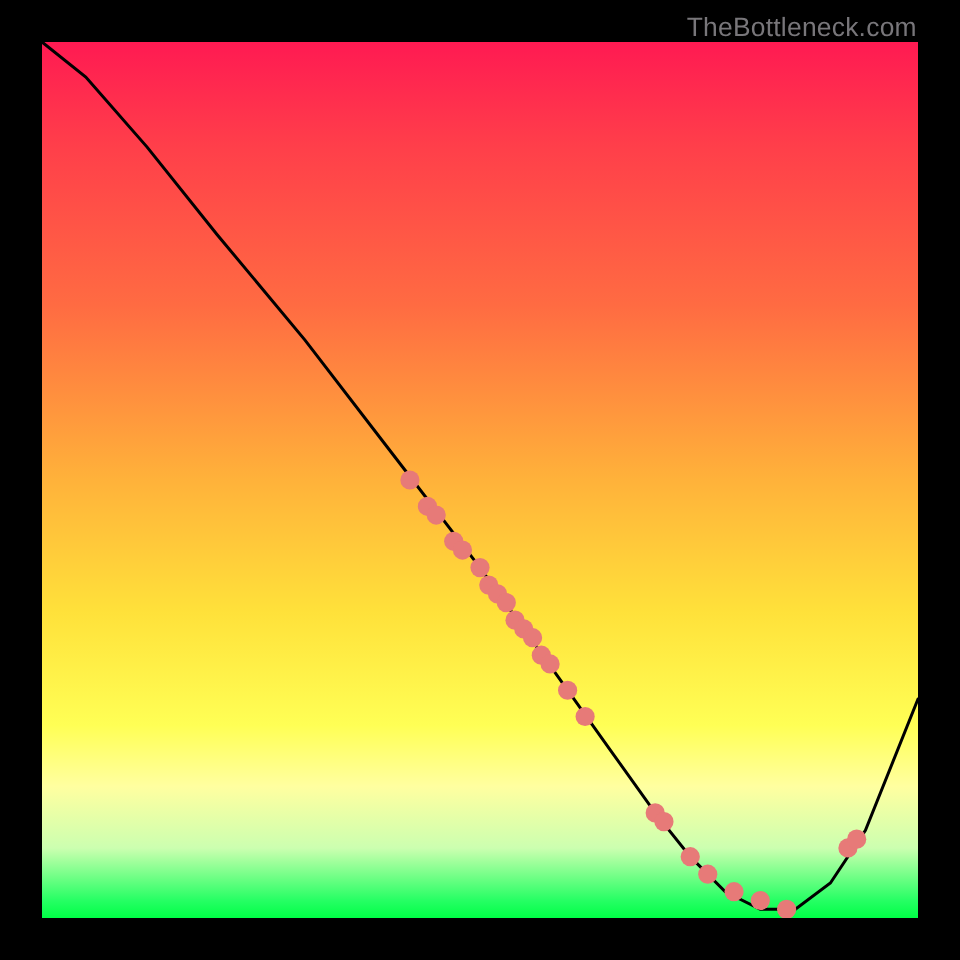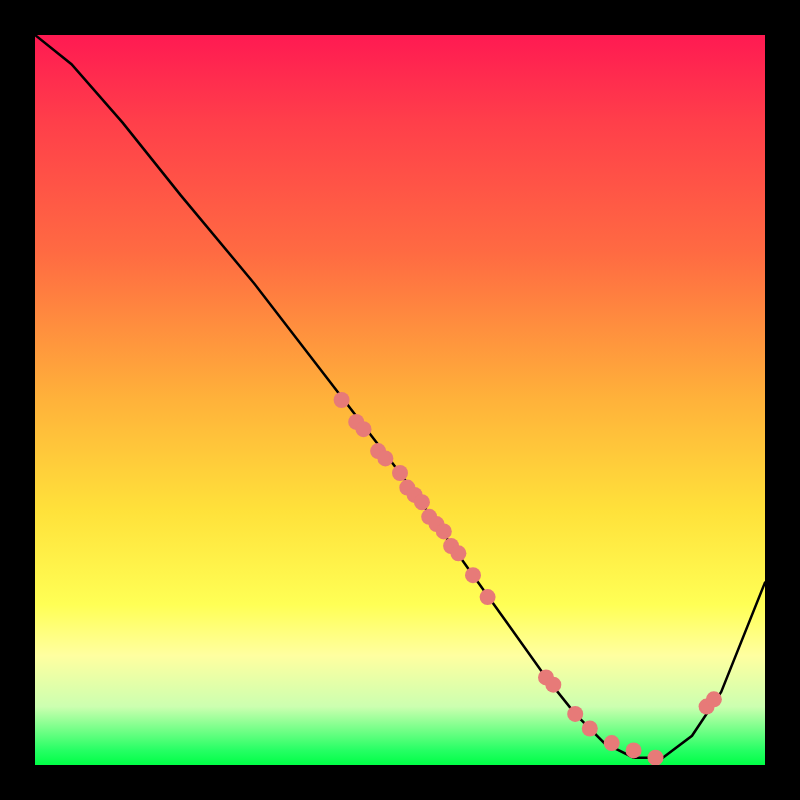--- a/index.html
+++ b/index.html
@@ -84,14 +84,15 @@
           <circle cx="554.8" cy="693.5" r="8" fill="#e77a78"></circle>
           <circle cx="576.7" cy="708.1" r="8" fill="#e77a78"></circle>
           <circle cx="598.6" cy="715.4" r="8" fill="#e77a78"></circle>
           <circle cx="620.5" cy="722.7" r="8" fill="#e77a78"></circle>
           <circle cx="671.6" cy="671.6" r="8" fill="#e77a78"></circle>
           <circle cx="678.9" cy="664.3" r="8" fill="#e77a78"></circle>
         </g>
     </svg>
   </div>
 
+  <div class="watermark">TheBottleneck.com</div>
 
 </div>
 
 </body></html>

